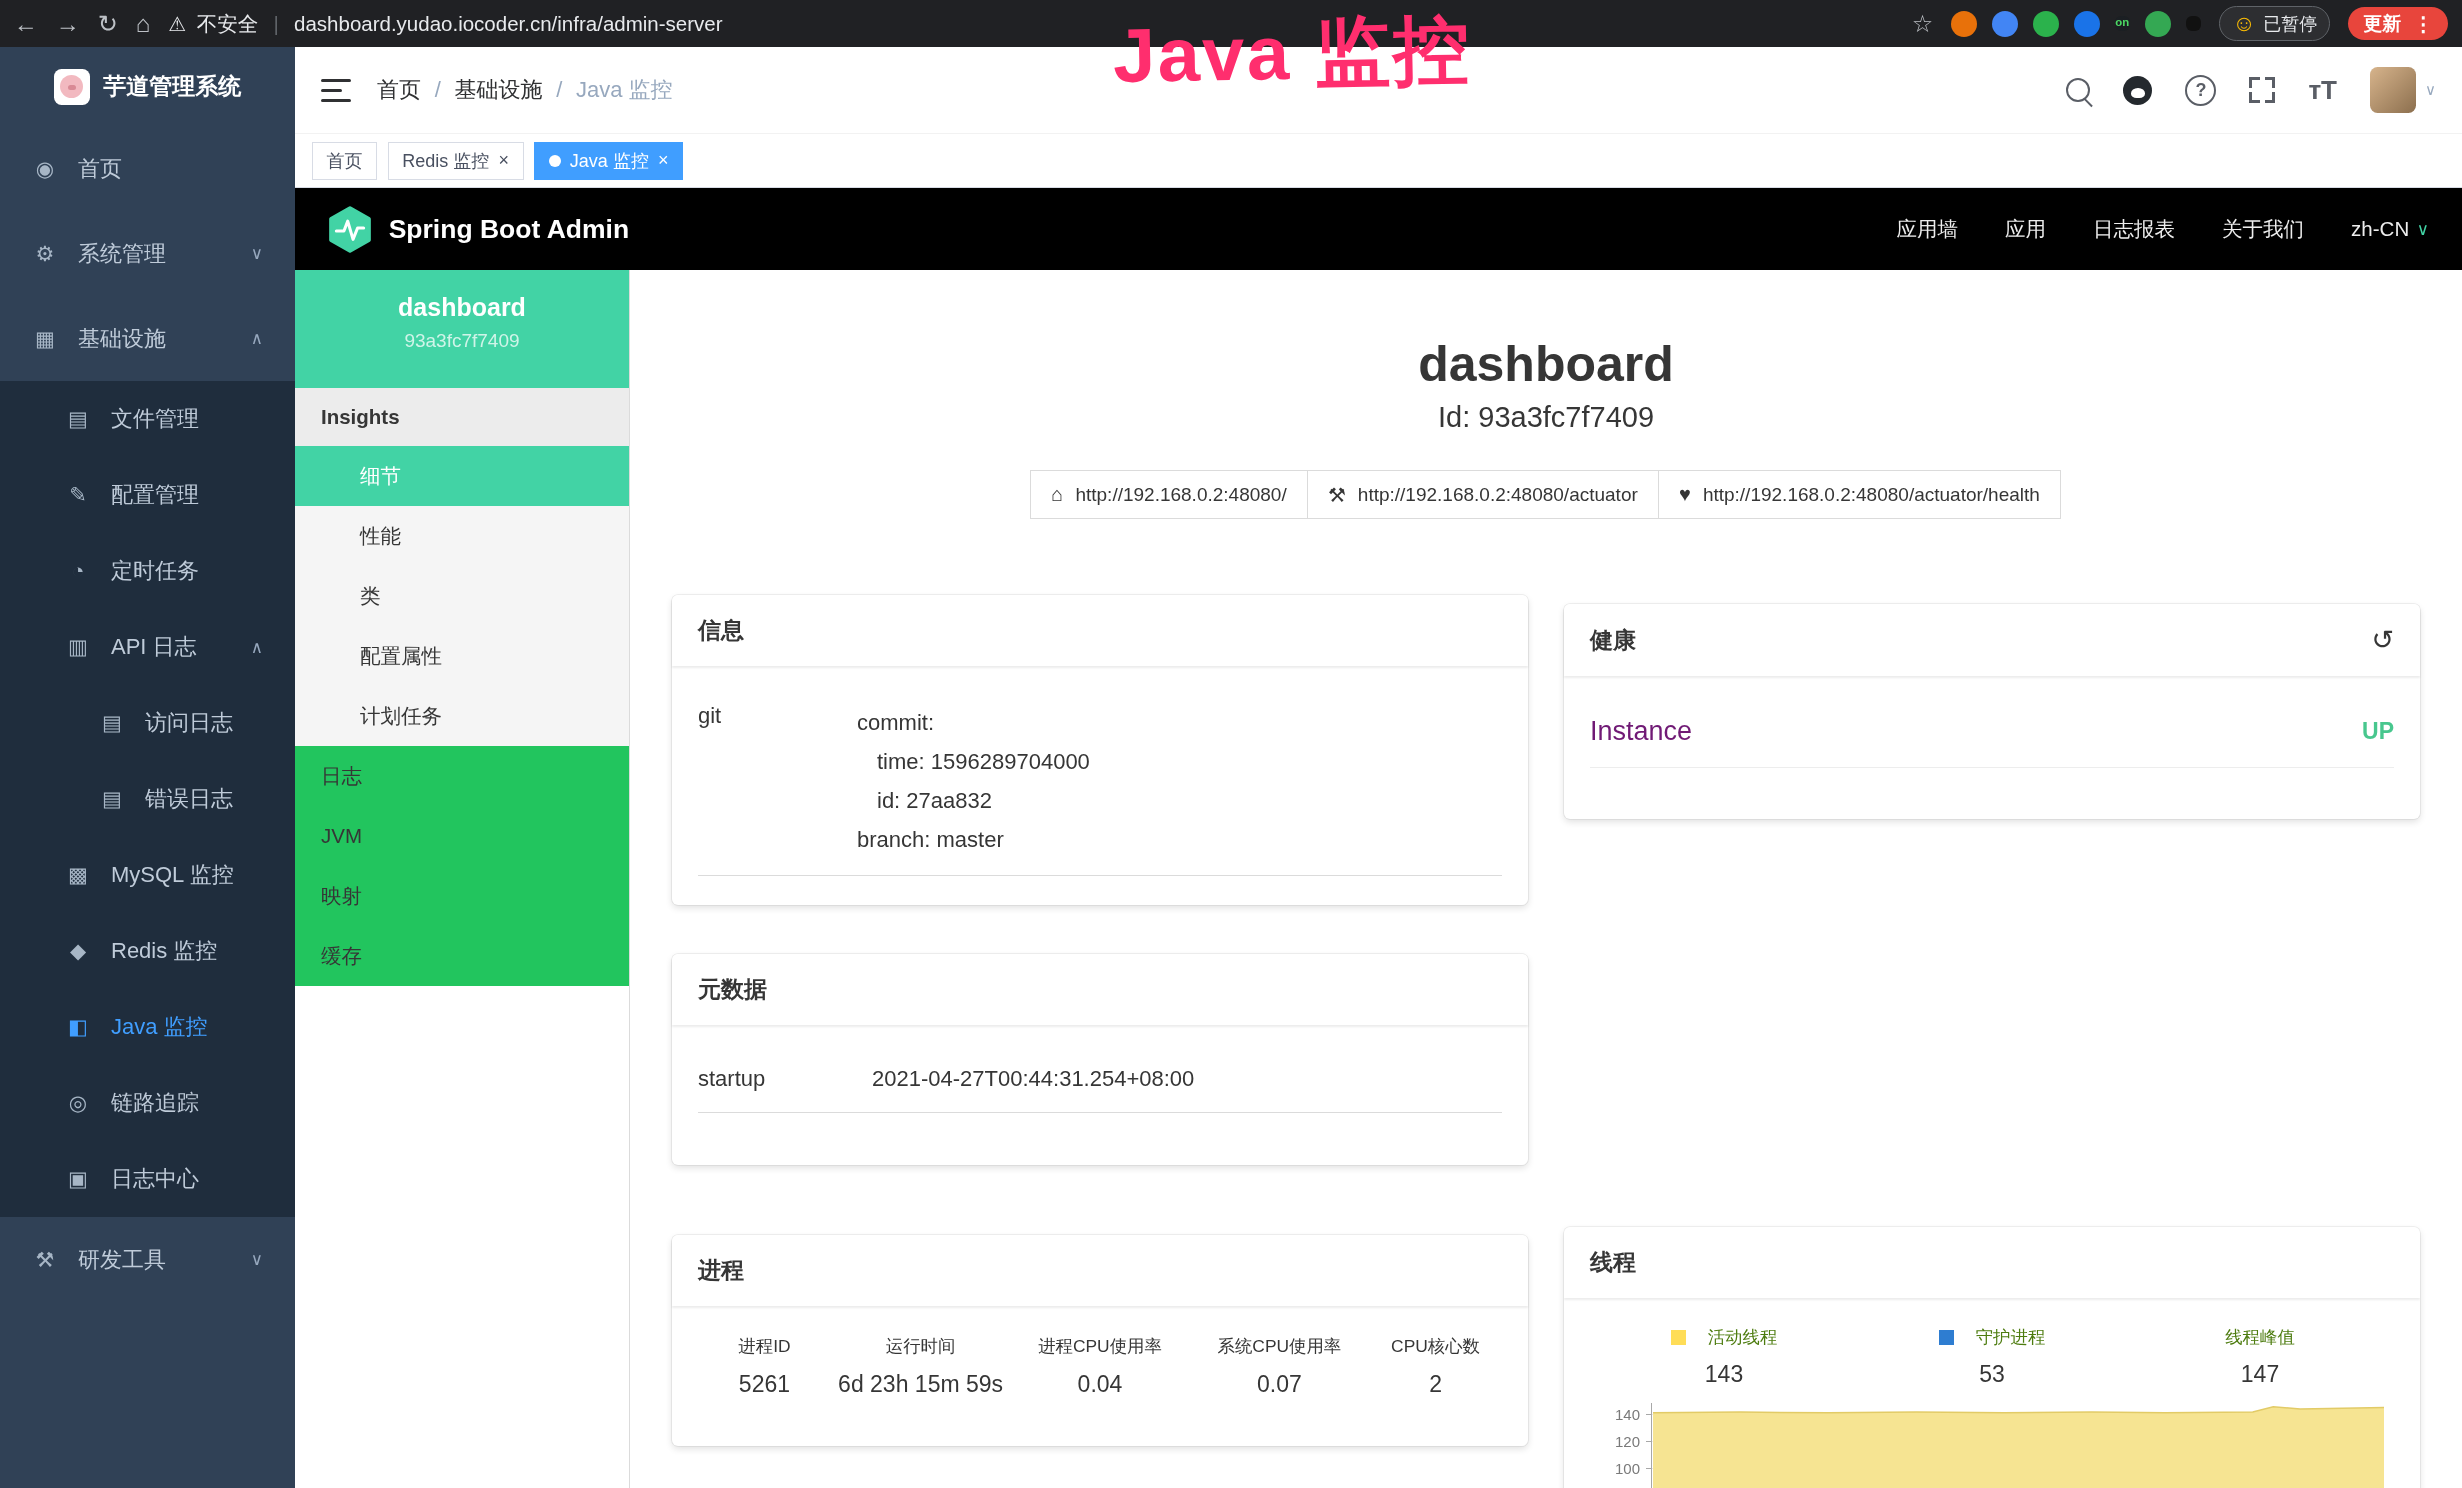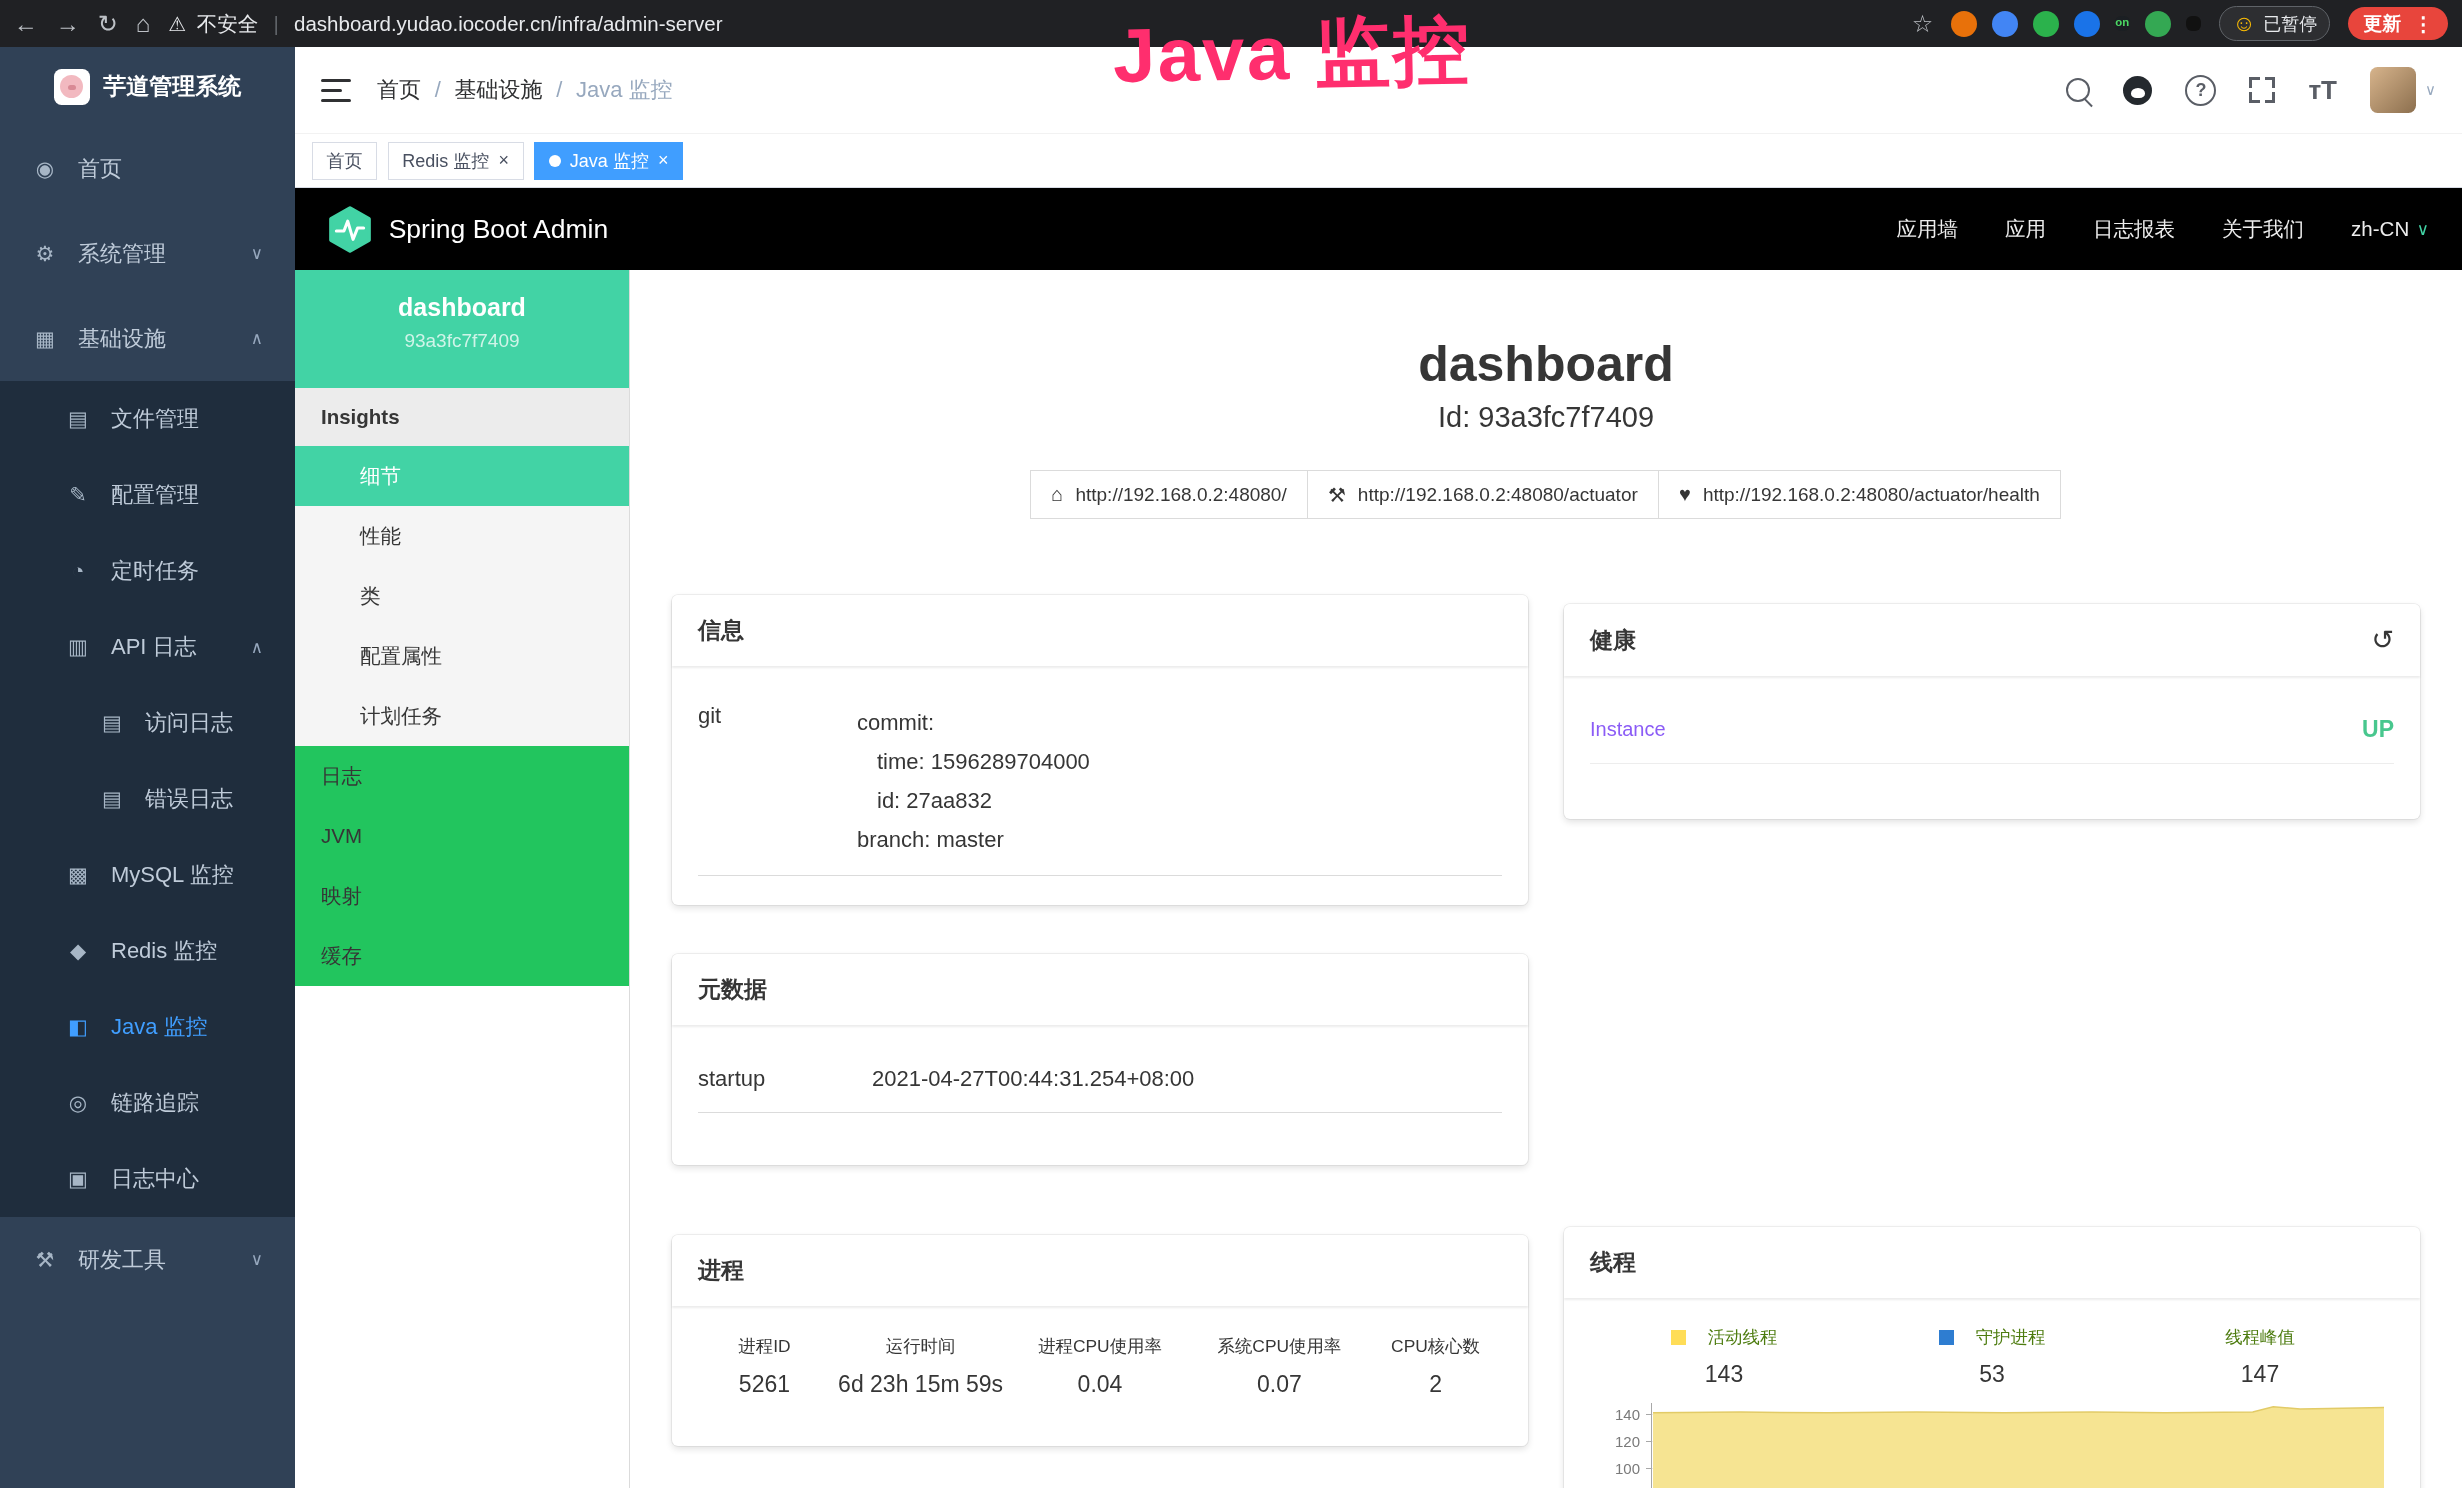--- a/index.html
+++ b/index.html
@@ -79,21 +79,21 @@
   .tags{height:53px;background:#fff;border-bottom:0.8px solid #d8dce5;box-shadow:0 0.8px 2.3px rgba(0,21,41,.08);
     display:flex;align-items:center;padding:0 16.7px;gap:10.6px;}
   .tag{height:36px;padding:0 13.7px;border:0.8px solid #d8dce5;background:#fff;color:#495060;font-size:18px;
     display:flex;align-items:center;gap:9px;cursor:pointer;}
   .tag .x{font-size:18px;color:#495060;}
   .tag.active{background:#409eff;border-color:#409eff;color:#fff;}
   .tag.active .x{color:#fff;}
   .tagdot{width:12px;height:12px;border-radius:50%;background:#fff;display:inline-block;}
   
   .sba-header{height:82px;background:#000;display:flex;align-items:center;padding:0 33px;color:#fff;}
-  .sba-brand{display:flex;align-items:center;gap:16.7px;font-size:26.5px;font-weight:normal;color:#fff;}
+  .sba-brand{display:flex;align-items:center;gap:16.7px;font-size:26.5px;font-weight:bold;color:#fff;}
   .sba-nav{margin-left:auto;display:flex;align-items:center;gap:47px;font-size:20.5px;color:#ededed;}
   .sba-nav .item{cursor:pointer;}
   .locale{display:flex;align-items:center;gap:7.6px;cursor:pointer;}
   .locale .lcaret{color:#42d3a5;font-size:16.7px;}
   .sba-body{flex:1;display:flex;min-height:0;}
   .sba-side{width:334px;flex-shrink:0;border-right:0.8px solid #dbdbdb;background:#fff;overflow:hidden;}
   .sba-side-head{height:118px;background:#42d3a5;color:#fff;text-align:center;padding-top:23px;box-sizing:border-box;}
   .sba-side-head .nm{font-size:25px;font-weight:bold;}
   .sba-side-head .iid{font-size:19px;color:rgba(255,255,255,.75);margin-top:7.6px;}
   .ins-label{height:58px;display:flex;align-items:center;padding-left:26px;background:#ececec;
@@ -120,21 +120,21 @@
   .kv-row{display:flex;padding:20px 0 16.7px;border-bottom:0.8px solid #dbdbdb;}
   .kv-label{width:159px;flex-shrink:0;}
   .kv-val{flex:1;line-height:39px;}
   .kv-val .ind{padding-left:20px;}
   .info-card{min-height:302px;box-sizing:border-box;}
   .health-card{margin-top:9px;min-height:215px;box-sizing:border-box;}
   .metadata-card{margin-top:49px;min-height:211px;box-sizing:border-box;}
   .process-card{margin-top:70px;min-height:211px;box-sizing:border-box;}
   .threads-card{margin-top:408px;height:576px;box-sizing:border-box;overflow:hidden;}
   .hrow{display:flex;align-items:center;justify-content:space-between;padding:23px 0 20px;border-bottom:0.8px solid #ededed;}
-  .hname{font-size:20px;color:#8b5cf6;}
+  .hname{font-size:27px;color:#701a75;}
   .hstatus{font-size:23px;font-weight:bold;color:#48c78e;}
   .mrow{display:flex;padding:24px 0 20px;border-bottom:0.8px solid #dbdbdb;}
   .mlabel{width:174px;flex-shrink:0;}
   .mval{flex:1;}
   .ptable{display:flex;text-align:center;padding:10.6px 0 7.6px;}
   .pcell{flex:1;}
   .pcell.w{flex:1.35;}
   .phead{font-size:17.4px;color:#363636;}
   .pval{font-size:23px;color:#363636;margin-top:13.7px;}
   .legend{display:flex;text-align:center;padding:10.6px 0 0;}

